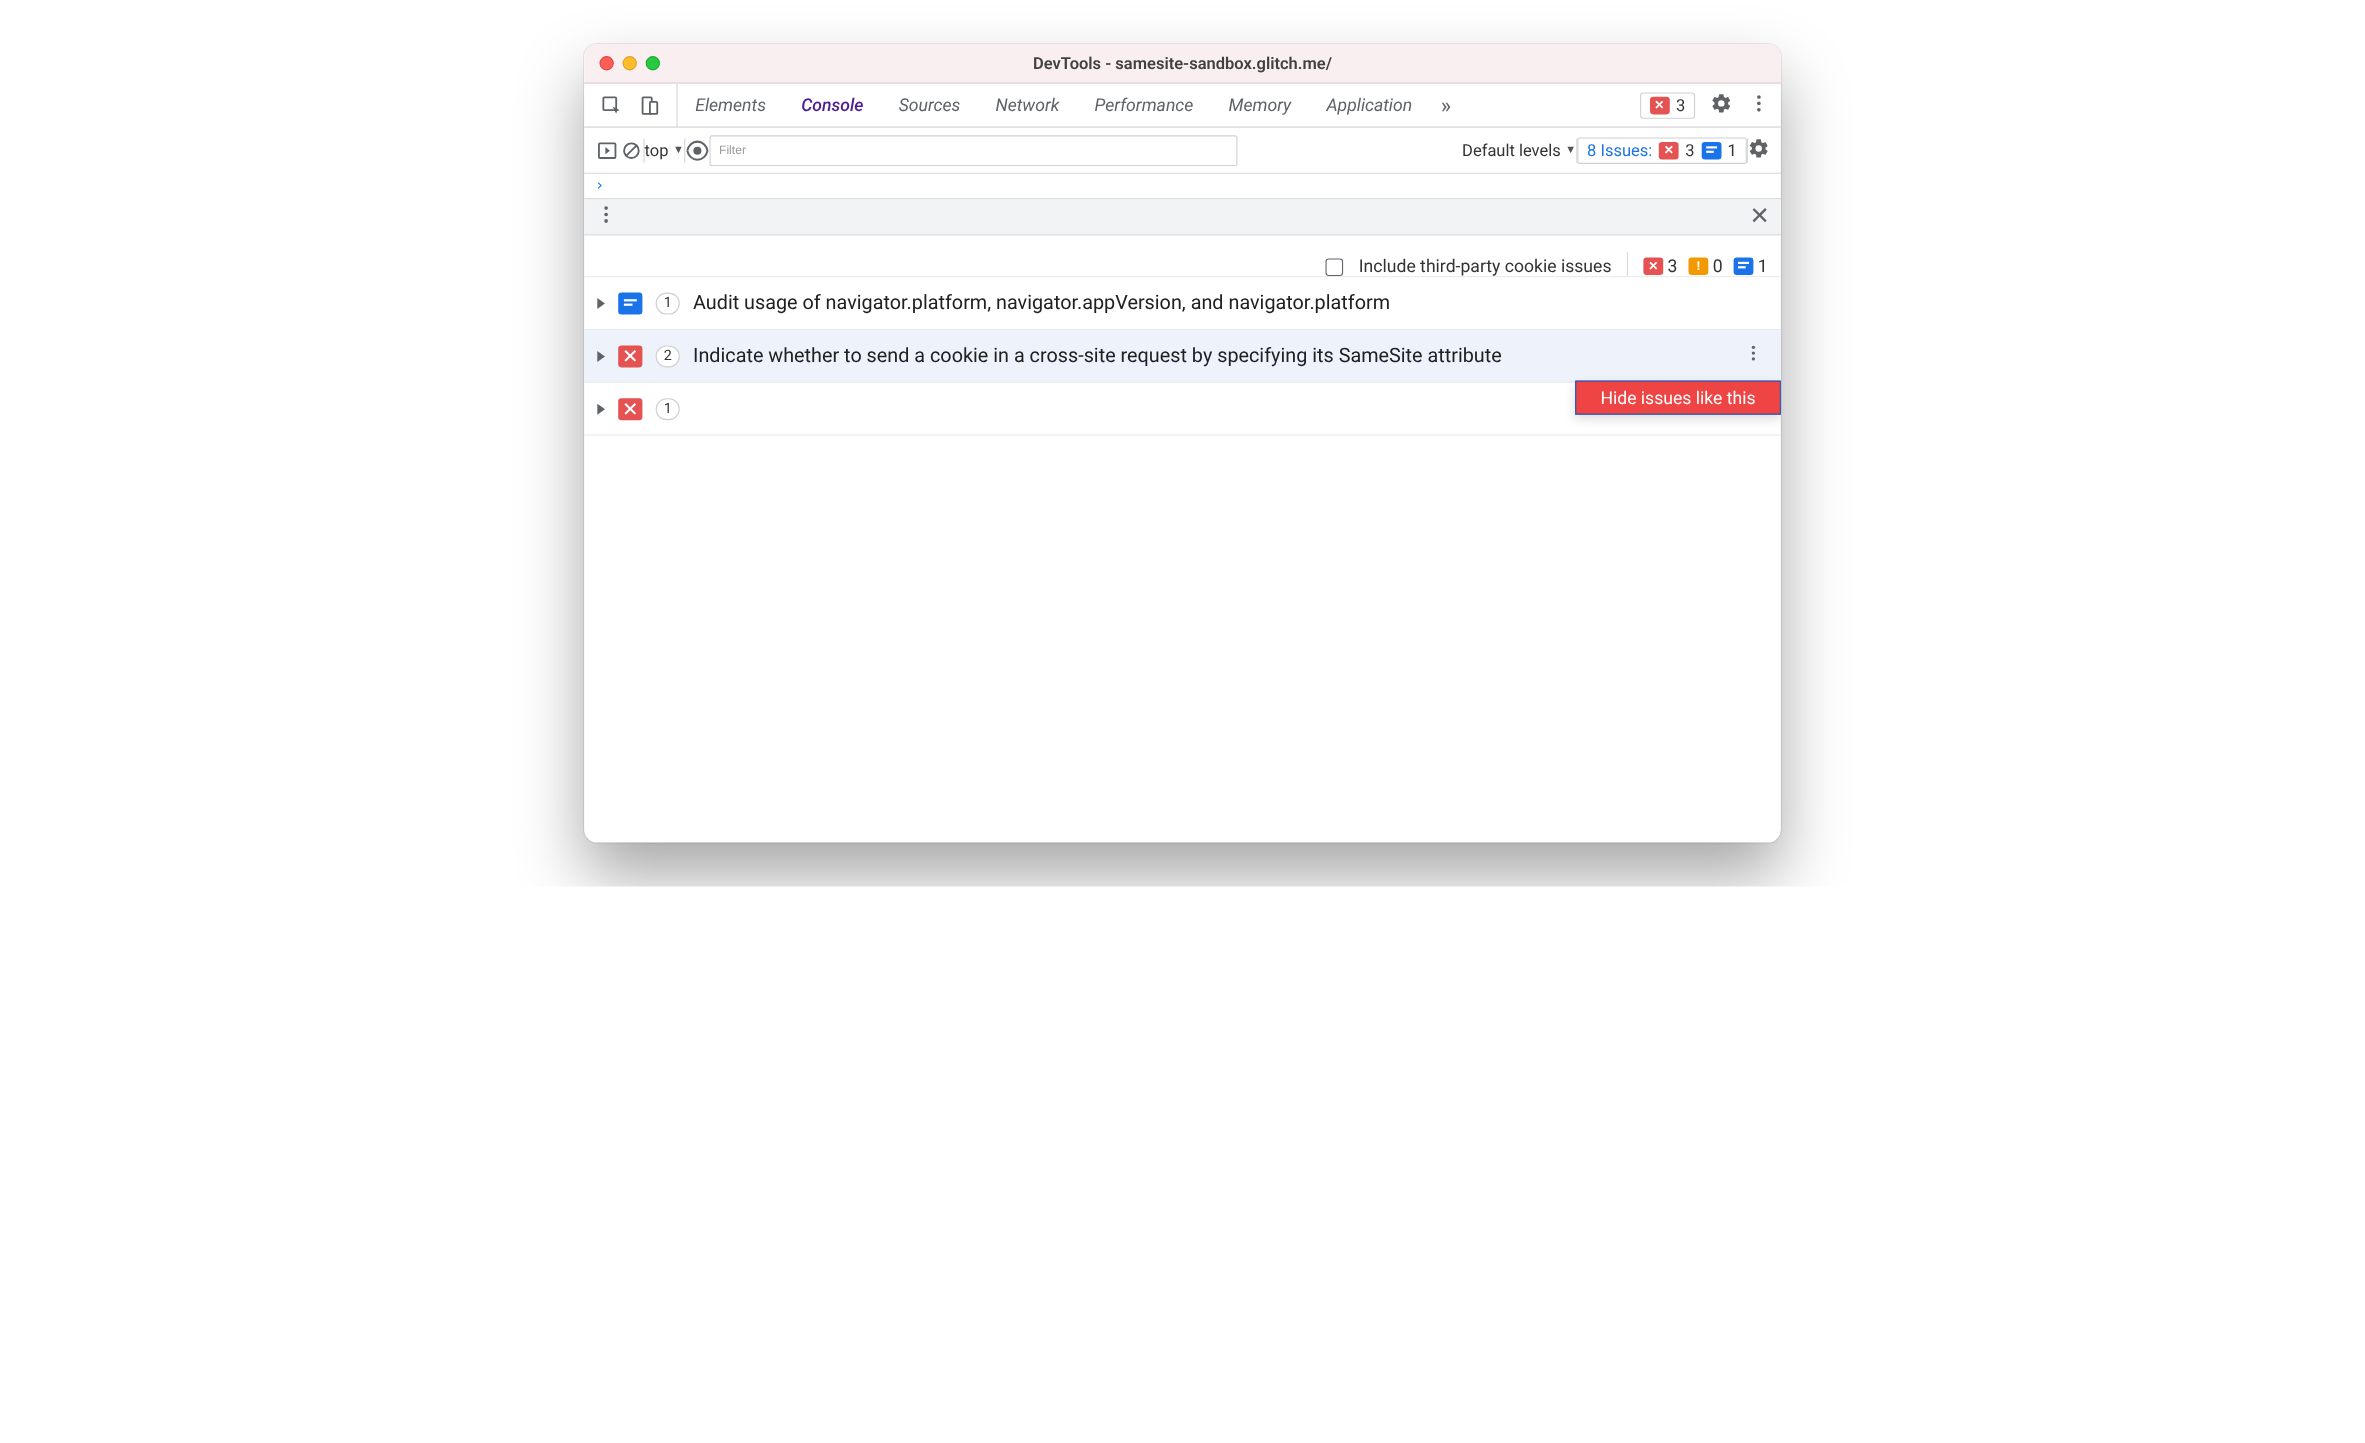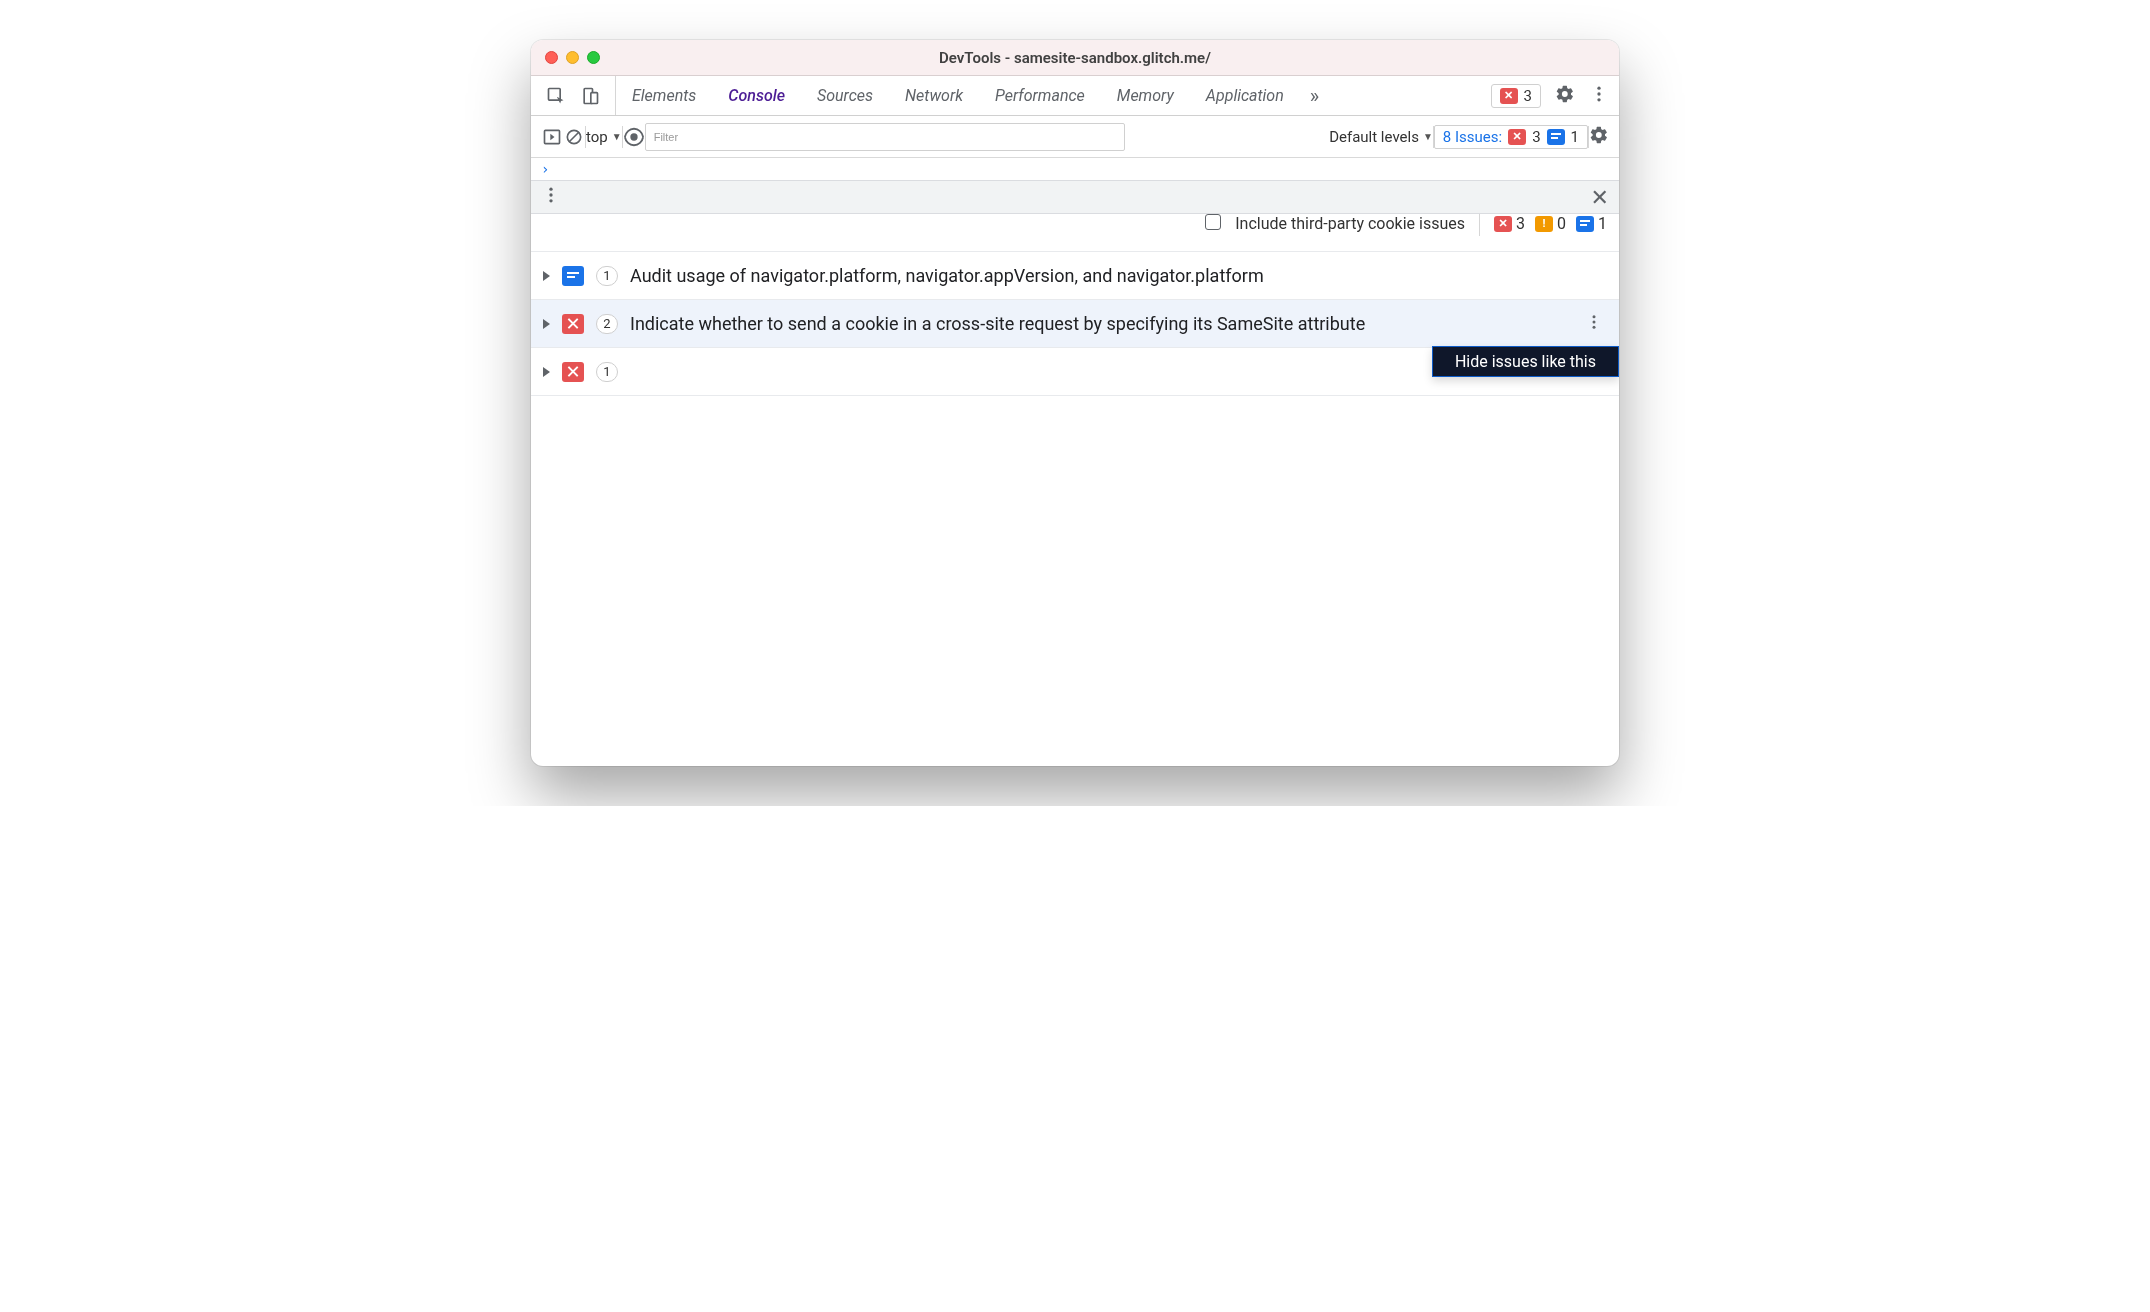--- a/index.html
+++ b/index.html
@@ -171,21 +171,21 @@
     align-items: center;
     padding: 0 10px;
   }
   .drawer-head .kebab { margin-right: auto; }
   .x-icon { font-size: 22px; }
   
   .issues-bar {
     height: 38px;
     border-bottom: 1px solid #e8eaed;
     display: flex;
-    align-items: flex-start;
+    align-items: flex-end;
     justify-content: flex-end;
     gap: 14px;
     padding: 0 12px;
     font-size: 16px;
     color: #333;
   }
   .checkbox {
     width: 16px; height: 16px;
     border: 1.5px solid #5f6368;
     border-radius: 3px;
@@ -231,21 +231,21 @@
     padding: 0 5px;
     background: #fff;
   }
   .issue-title { flex: 1; }
   .row-kebab { color: #5f6368; cursor: pointer; padding: 0 4px; }
   
   .ctx-menu {
     position: absolute;
     right: 0;
     top: 46px;
-    background: #0f172a;
+    background: #ef4444;
     color: #fff;
     border: 1px solid #0d5bc8;
     padding: 5px 22px;
     font-size: 16px;
     box-shadow: 0 4px 10px rgba(0,0,0,0.15);
     z-index: 10;
     cursor: pointer;
   }
   .body-area {
     height: 370px;

